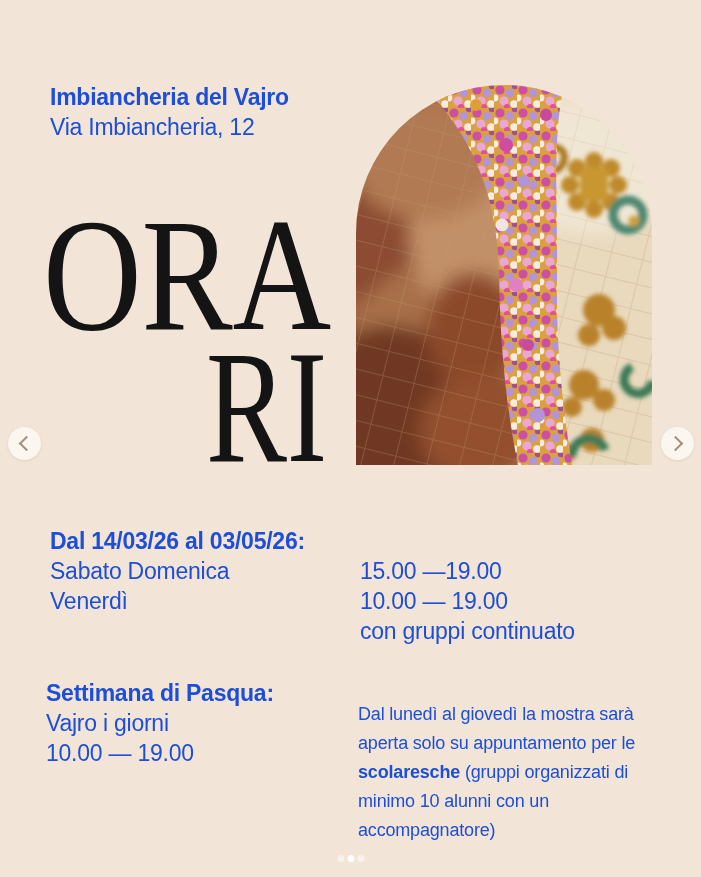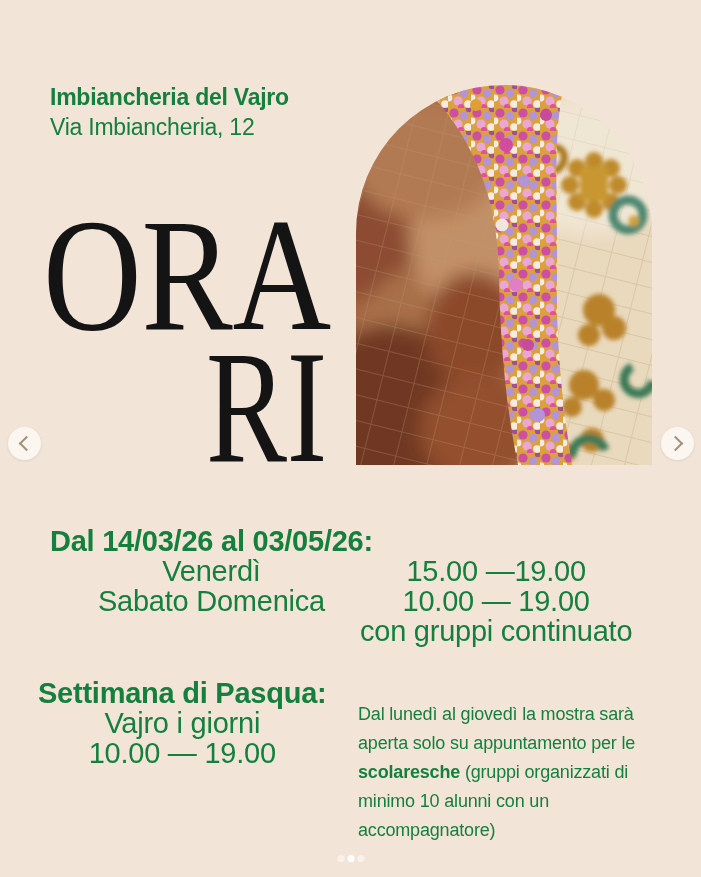--- a/index.html
+++ b/index.html
@@ -1,36 +1,36 @@
 <!DOCTYPE html>
 <html><head>
 <meta charset="utf-8">
 <style>
   html,body{margin:0;padding:0;}
   body{width:701px;height:877px;overflow:hidden;}
   .poster{
     position:relative;width:701px;height:877px;
-    background:#f2e5d8;color:#15803d;
+    background:#f2e5d8;color:#1d4ed8;
     font-family:"Liberation Sans",sans-serif;
     letter-spacing:-0.015em;
   }
   
   .venue-block{position:absolute;left:50px;top:82px;font-size:23px;line-height:30px;}
   .venue-name{font-weight:700;}
   
   .title-svg{position:absolute;left:40px;top:190px;width:300px;height:285px;}
   .title-svg text{font-family:"Liberation Serif",serif;fill:#141414;}
   
   .arch{position:absolute;left:356px;top:85px;width:296px;height:380px;display:block;}
   
-  .sched{position:absolute;font-size:29px;line-height:30px;text-align:center;}
+  .sched{position:absolute;font-size:23px;line-height:30px;}
   .sched .hd{font-weight:700;}
   .s1-left{left:50px;top:526px;}
   .s1-right{left:360px;top:556px;}
-  .s2-left{left:38px;top:678px;}
+  .s2-left{left:46px;top:678px;}
   .note{position:absolute;left:358px;top:700px;width:292px;font-size:18px;line-height:29px;letter-spacing:-0.01em;}
   .note b{font-weight:700;}
   
   .nav{
     position:absolute;top:427px;width:33px;height:33px;border:none;border-radius:50%;
     background:#fbf7f0;box-shadow:0 1px 3px rgba(90,70,50,.12);
     display:flex;align-items:center;justify-content:center;cursor:pointer;padding:0;
   }
   .nav.prev{left:8px;}
   .nav.next{left:661px;}
@@ -133,22 +133,22 @@
         <circle cx="172" cy="260" r="6" fill="#c84a9b"></circle>
         <circle cx="182" cy="330" r="7" fill="#b394d8"></circle>
         <circle cx="120" cy="20" r="6" fill="#e09f35"></circle>
         <circle cx="190" cy="30" r="6" fill="#c84a9b"></circle>
       </g>
     </g>
   </svg>
 
   <div class="sched s1-left">
     <div class="hd">Dal 14/03/26 al 03/05/26:</div>
+    <div>Sabato Domenica</div>
     <div>Venerdì</div>
-    <div>Sabato Domenica</div>
   </div>
 
   <div class="sched s1-right">
     <div>15.00 —19.00</div>
     <div>10.00 — 19.00</div>
     <div>con gruppi continuato</div>
   </div>
 
   <div class="sched s2-left">
     <div class="hd">Settimana di Pasqua:</div>

